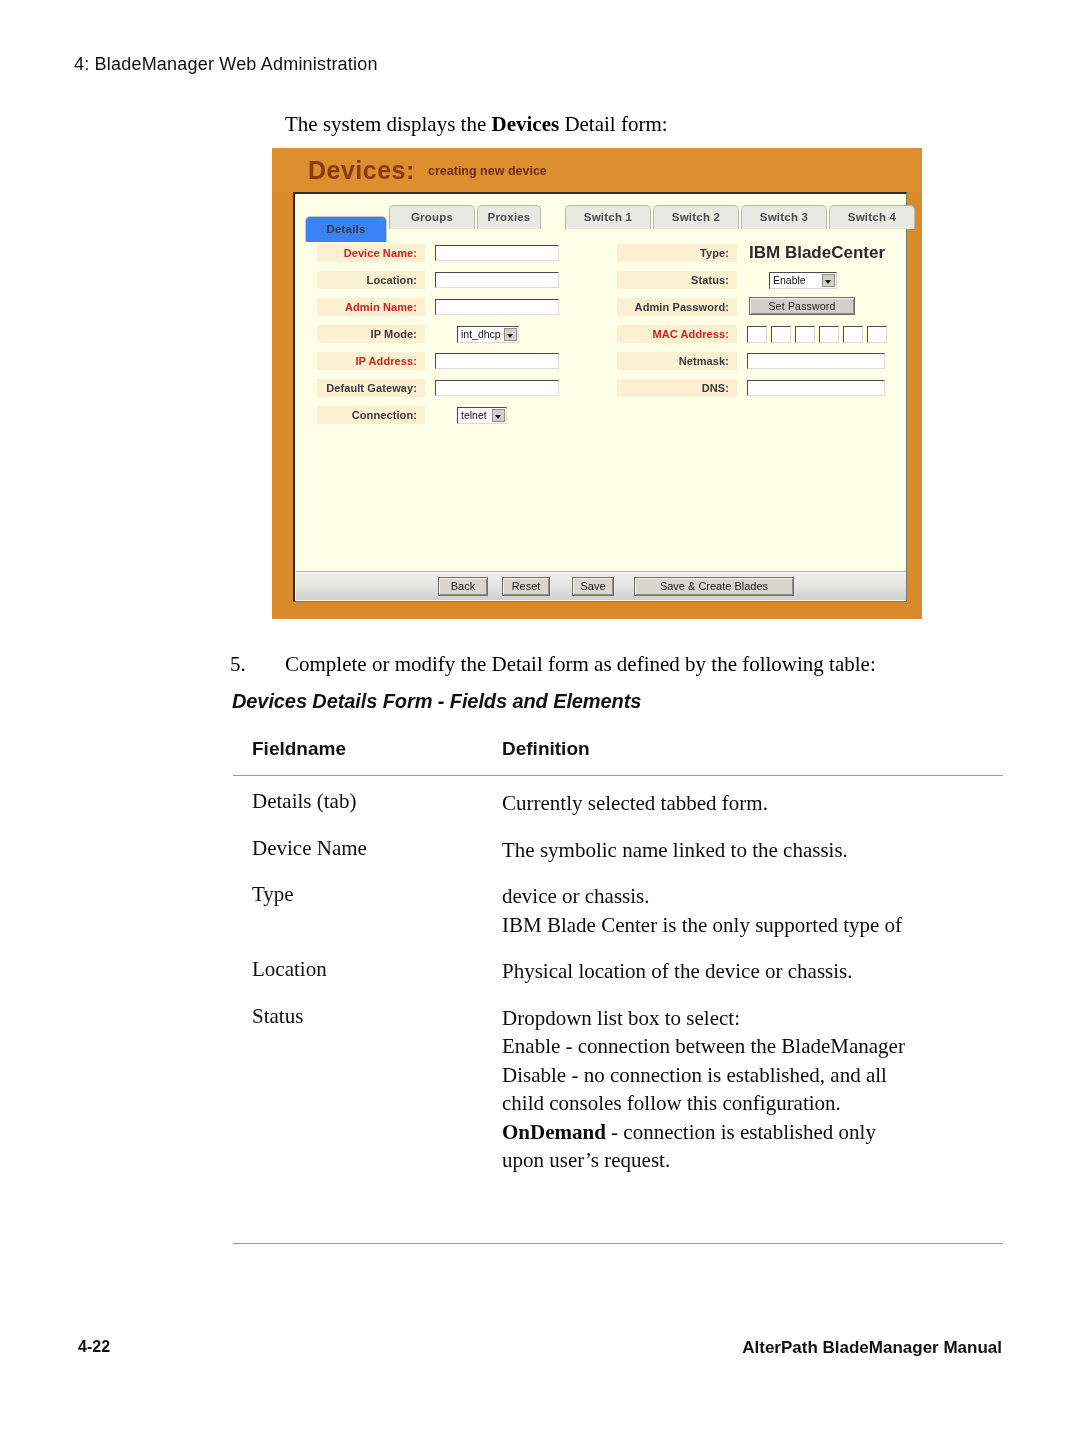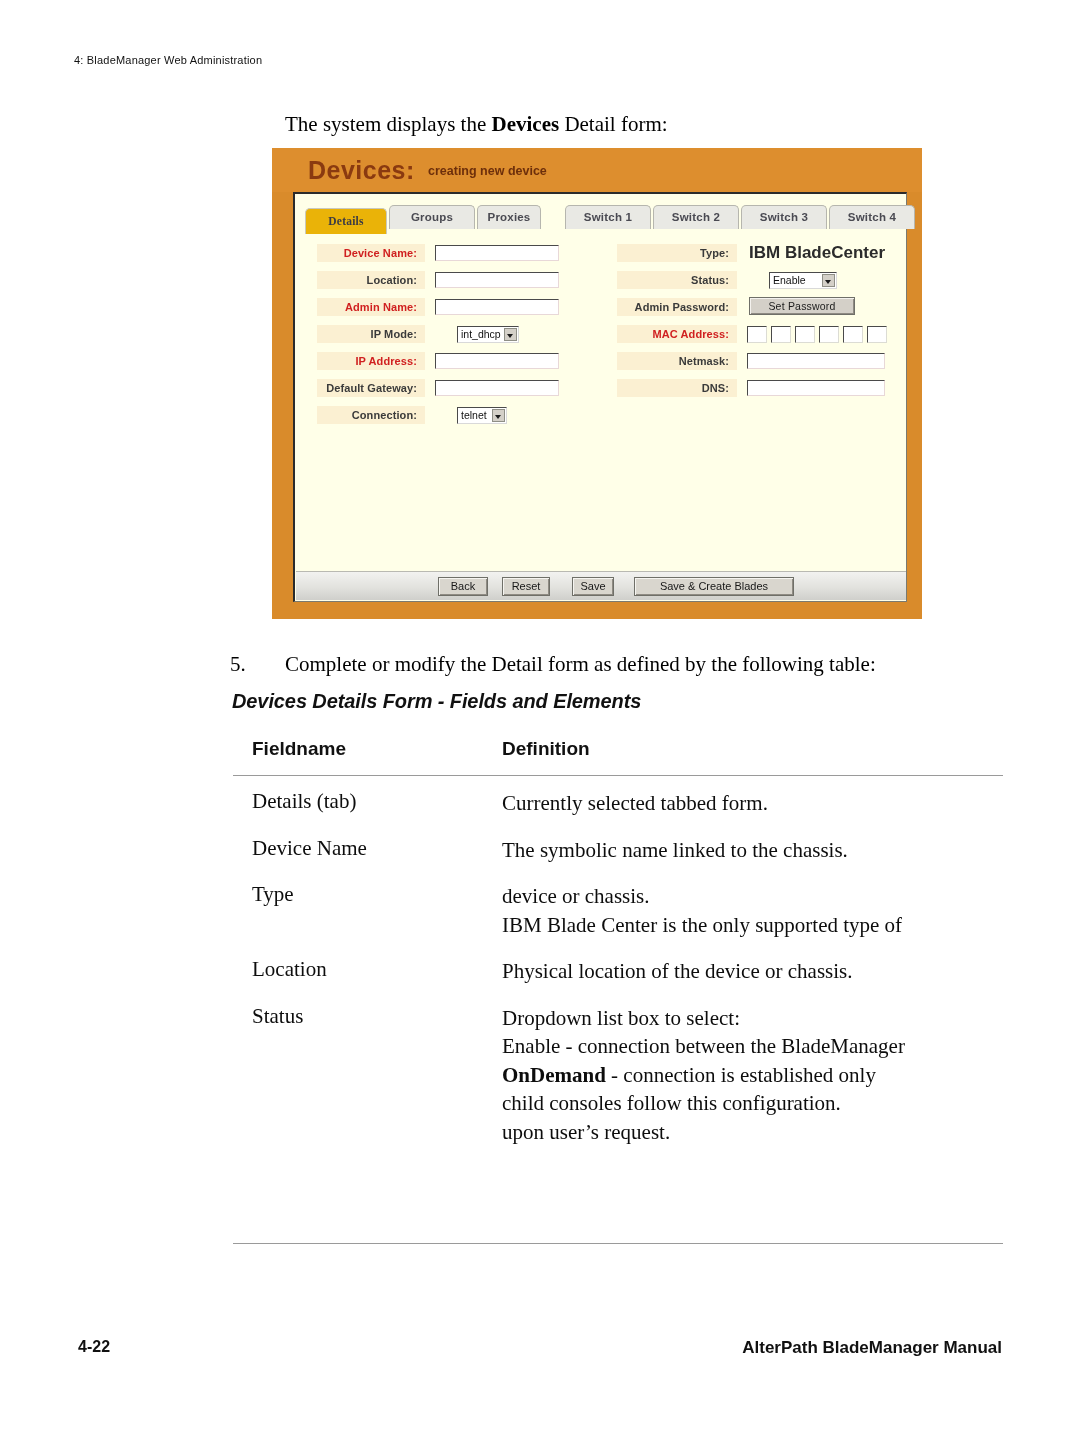--- a/index.html
+++ b/index.html
@@ -15,21 +15,21 @@
     color: #000000;
     overflow: hidden;
   }
 
   
   .running-head {
     position: absolute;
     left: 74px;
     top: 54px;
     font-family: "Liberation Sans", sans-serif;
-    font-size: 11px;
+    font-size: 18px;
     letter-spacing: 0.2px;
     color: #111;
   }
 
   
   .intro-line {
     position: absolute;
     left: 285px;
     top: 112px;
     font-family: "Liberation Serif", serif;
@@ -108,28 +108,27 @@
     border-bottom: none;
     border-radius: 5px 5px 0 0;
     font-size: 11.5px;
     font-weight: bold;
     color: #4a4a52;
     text-align: center;
     line-height: 23px;
     letter-spacing: 0.2px;
   }
   .tab.active {
-    background: #eab308;
+    background: #3b82f6;
     color: #3b3b45;
     border-color: #c9c9bd;
-    top: 4px;
+    top: 12px;
     height: 26px;
     line-height: 25px;
     z-index: 3;
-    font-family: Liberation Serif, serif;
   }
 
   
   .formwrap {
     position: absolute;
     left: 0;
     top: 44px;
     width: 612px;
   }
   .flabel {
@@ -433,20 +432,21 @@
       <div><span>IBM Blade Center is the only supported type of</span></div>
     </div>
     <div class="cellA" style="top: 957px;">Location</div>
     <div class="cellB" style="top: 957px;">
       <div><span>Physical location of the device or chassis.</span></div>
     </div>
     <div class="cellA" style="top: 1003.5px;">Status</div>
     <div class="cellB" style="top: 1003.5px;">
       <div><span>Dropdown list box to select:</span></div>
       <div><span>Enable - connection between the BladeManager</span></div>
+      <div><span>Disable - no connection is established, and all</span></div>
+      <div><span>child consoles follow this configuration.</span></div>
       <div><b>OnDemand</b><span> - connection is established only</span></div>
-      <div><span>child consoles follow this configuration.</span></div>
       <div><span>upon user’s request.</span></div>
     </div>
   </div>
 
 <div class="foot-left">4-22</div>
 <div class="foot-right">AlterPath BladeManager Manual</div>
 
 </body></html>

